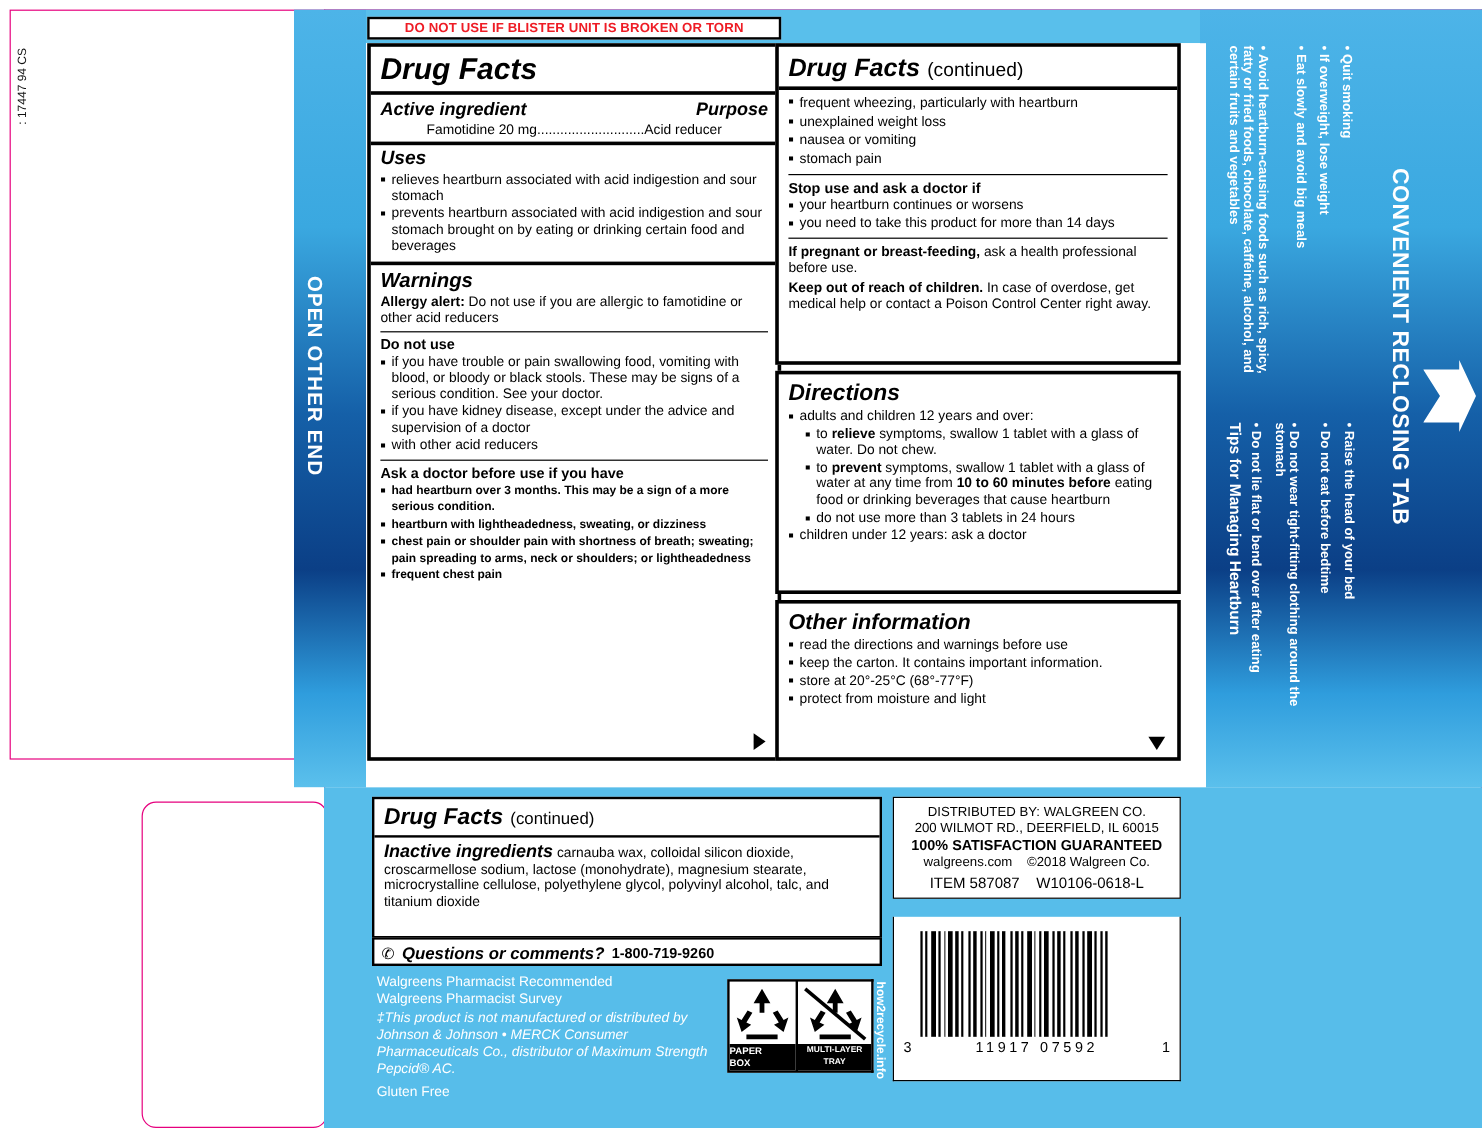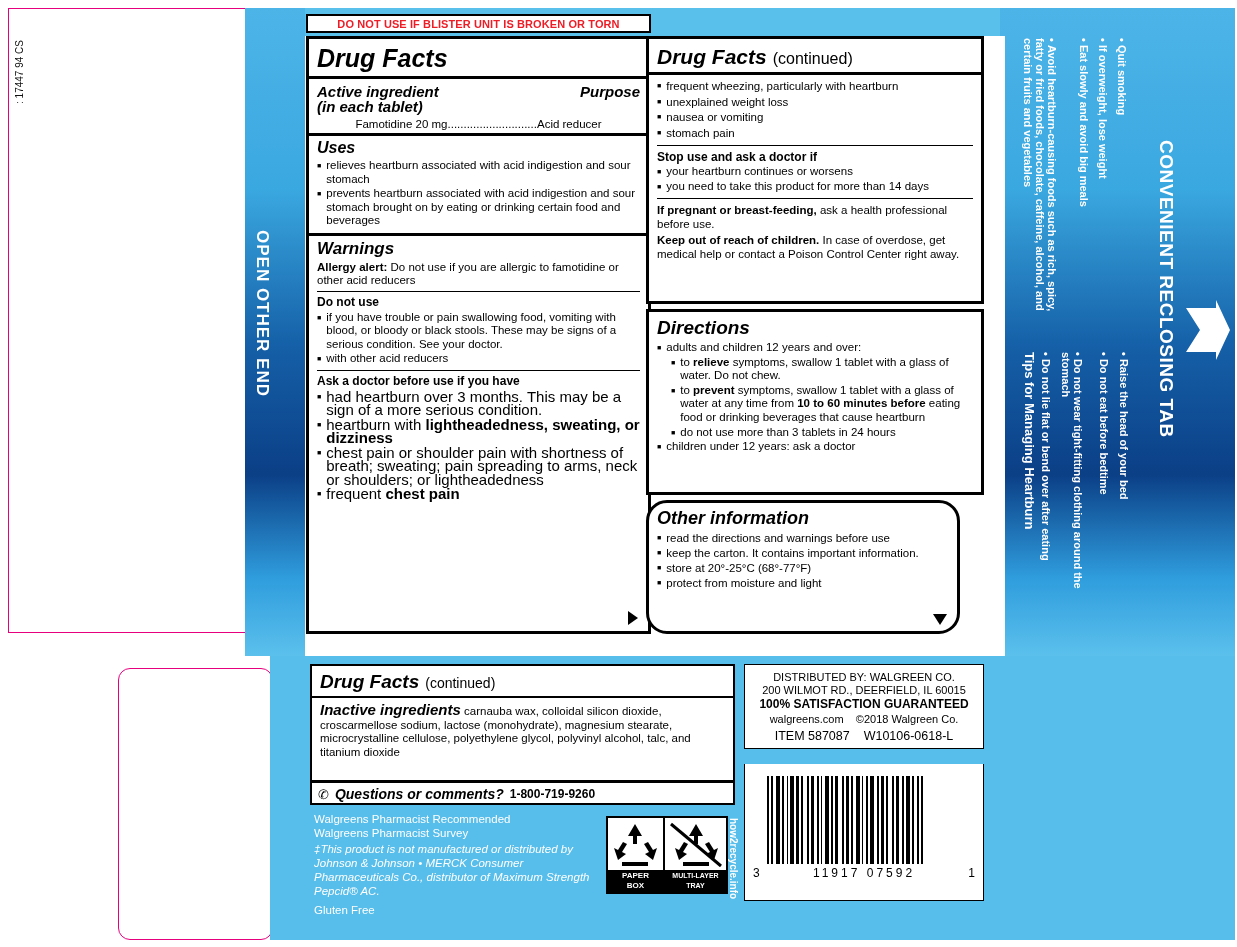--- a/index.html
+++ b/index.html
@@ -83,21 +83,20 @@
     <div style="padding:6px 8px 4px 8px;">
       <div class="dftitle" style="font-size:25px;line-height:27px;">Drug Facts</div>
     </div>
     <div style="border-top:3px solid #000;"></div>
 
     <div style="padding:4px 8px 3px 8px;">
       <div style="display:flex;justify-content:space-between;align-items:flex-start;">
         <div class="dftitle" style="font-size:15px;">Active ingredient</div>
         <div class="dftitle" style="font-size:15px;">Purpose</div>
       </div>
-      <div class="dftitle" style="font-size:15px;margin-top:-2px;">(in each tablet)</div>
       <div style="font-size:11.5px;margin-top:3px;text-align:center;">Famotidine 20 mg............................Acid reducer</div>
     </div>
     <div style="border-top:3px solid #000;"></div>
 
     <div style="padding:3px 8px 4px 8px;">
       <div class="dftitle" style="font-size:16px;">Uses</div>
       <ul class="b" style="font-size:11.5px;line-height:13.5px;margin-top:2px;">
         <li>
             <span>relieves heartburn associated with acid indigestion and sour stomach</span>
           </li>
@@ -116,29 +115,32 @@
     </div>
     <div style="border-top:1px solid #000;margin:0 8px;"></div>
 
     <div style="padding:3px 8px 3px 8px;">
       <div style="font-size:12px;font-weight:bold;">Do not use</div>
       <ul class="b" style="font-size:11.5px;line-height:13.5px;margin-top:2px;">
         <li>
             <span>if you have trouble or pain swallowing food, vomiting with blood, or bloody or black stools. These may be signs of a serious condition. See your doctor.</span>
           </li>
         <li>
+            <span>if you have kidney disease, except under the advice and supervision of a doctor</span>
+          </li>
+        <li>
             <span>with other acid reducers</span>
           </li>
       </ul>
     </div>
     <div style="border-top:1px solid #000;margin:0 8px;"></div>
 
     <div style="padding:3px 8px 0 8px;">
       <div style="font-size:12px;font-weight:bold;">Ask a doctor before use if you have</div>
-      <ul class="b" style="font-size:15px;line-height:13.5px;margin-top:2px;">
+      <ul class="b" style="font-size:10px;line-height:13.5px;margin-top:2px;font-weight:bold;">
         <li>
             <span>had heartburn over 3 months. This may be a sign of a more serious condition.</span>
           </li>
         <li>
             <span>heartburn with <b>lightheadedness, sweating, or dizziness</b></span>
           </li>
         <li>
             <span>chest pain or shoulder pain with shortness of breath; sweating; pain spreading to arms, neck or shoulders; or lightheadedness</span>
           </li>
         <li>
@@ -217,21 +219,21 @@
           </li>
       </ul>
       <ul class="b" style="font-size:11.5px;line-height:13.6px;">
         <li>
             <span>children under 12 years: ask a doctor</span>
           </li>
       </ul>
     </div>
   </div>
 
-  <div class="dfbox" style="left:646px;top:500px;width:314px;height:134px;border-radius:21px;">
+  <div class="dfbox" style="left:646px;top:500px;width:338px;height:134px;">
     <div style="padding:5px 8px 2px 8px;">
       <div class="dftitle" style="font-size:18px;">Other information</div>
     </div>
     <div style="padding:0 8px 4px 8px;">
       <ul class="b" style="font-size:11.5px;line-height:14px;">
         <li>
             <span>read the directions and warnings before use</span>
           </li>
         <li>
             <span>keep the carton. It contains important information.</span>
@@ -302,21 +304,21 @@
 
   <div style="position:absolute;left:606px;top:816px;width:59px;height:78px;background:#fff;border:2px solid #000;box-sizing:border-box;">
     <svg width="55" height="50" viewBox="0 0 55 50" style="display:block;margin:2px auto 0;">
       <g fill="#000">
         <path d="M27 4 L34 16 L29 16 L29 24 L25 24 L25 16 L20 16 Z"></path>
         <path d="M10 40 L6 28 L10 30 L15 22 L19 24 L14 32 L18 34 Z"></path>
         <path d="M45 40 L49 28 L45 30 L40 22 L36 24 L41 32 L37 34 Z"></path>
         <path d="M14 42 L40 42 L40 46 L14 46 Z"></path>
       </g>
     </svg>
-    <div style="background:#000;color:#fff;text-align:center;font-size:8px;font-weight:bold;line-height:10px;padding:1px 0;position:absolute;left:0;right:0;bottom:0;">
+    <div style="background:#000;color:#fff;font-size:8px;font-weight:bold;line-height:10px;padding:1px 0;position:absolute;left:0;right:0;bottom:0;">
       <div>PAPER</div>
       <div>BOX</div>
     </div>
   </div>
 
   <div style="position:absolute;left:665px;top:816px;width:63px;height:78px;background:#fff;border:2px solid #000;border-left:none;box-sizing:border-box;">
     <svg width="58" height="50" viewBox="0 0 58 50" style="display:block;margin:2px auto 0;">
       <g fill="#000">
         <path d="M29 4 L36 16 L31 16 L31 24 L27 24 L27 16 L22 16 Z"></path>
         <path d="M12 40 L8 28 L12 30 L17 22 L21 24 L16 32 L20 34 Z"></path>

